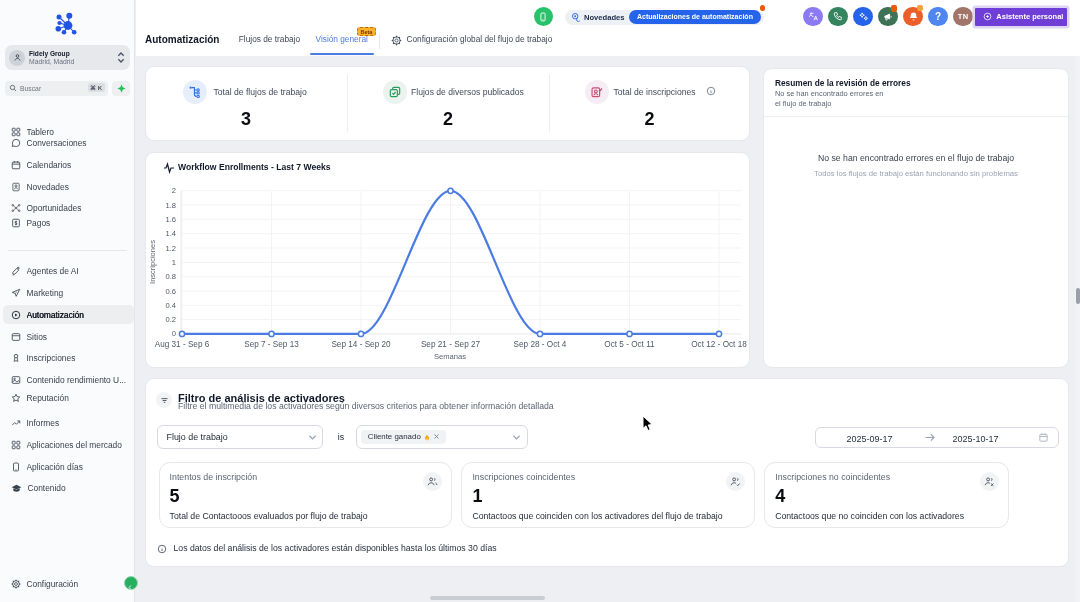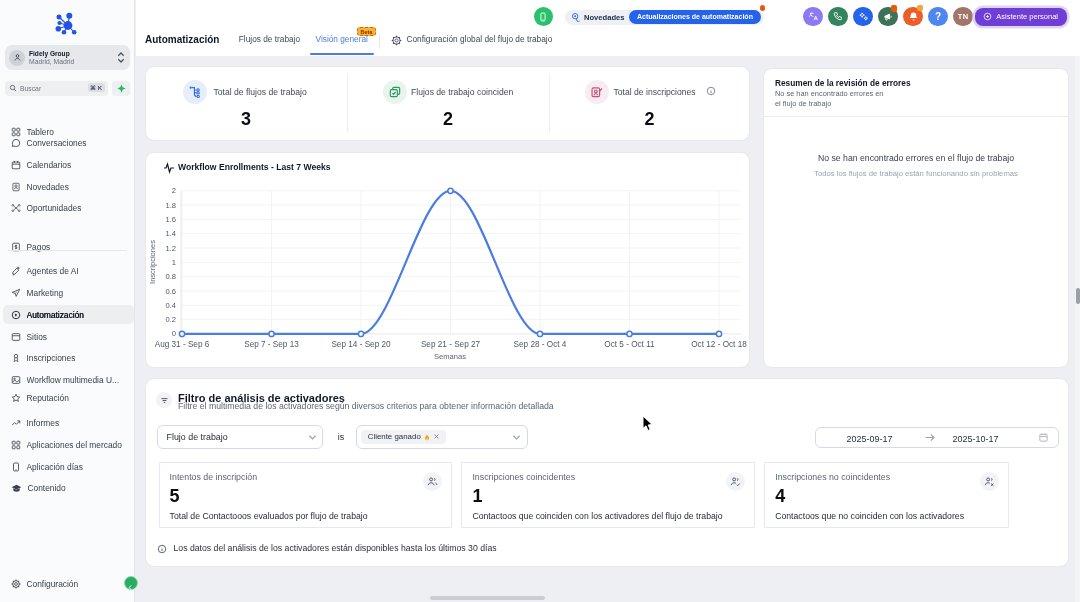--- a/index.html
+++ b/index.html
@@ -24,27 +24,27 @@
 #header { position:absolute; left:136px; top:0; width:944px; height:56px; background:#fff; }
 #htitle { position:absolute; left:145px; top:33.5px; font-size:10px; font-weight:bold; color:#101828; }
 .tab { position:absolute; top:33.5px; font-size:8.3px; color:#3f4856; }
 #tab2 { color:#4b7ce0; }
 #tabline { position:absolute; left:310px; top:52.5px; width:64px; height:2.5px; background:#4b7ce0; border-radius:2px; }
 #beta { position:absolute; left:357px; top:27px; font-size:5.5px; font-weight:bold; color:#7a3306; background:#fcb32c; border:1px dashed #c26a10; border-radius:3px; padding:0.5px 2.5px; }
 #tabsep { position:absolute; left:379px; top:34px; width:1px; height:15px; background:#e5e7eb; }
 .circ { position:absolute; top:6.6px; width:19.8px; height:19.8px; border-radius:50%; display:flex; align-items:center; justify-content:center; color:#fff; }
 #news { position:absolute; left:565px; top:9.5px; width:199px; height:15px; background:#edf1f6; border-radius:8px; }
 #newspill { position:absolute; left:629.3px; top:9.5px; width:131.3px; height:14.7px; background:#2563eb; border-radius:8px; color:#fff; font-size:7px; font-weight:bold; text-align:center; line-height:14.7px; }
-#assist { position:absolute; left:975.3px; top:8px; width:91.7px; height:17.5px; background:#6e3ed6; border-radius:8px; color:#fff; font-size:7.5px; font-weight:normal; display:flex; align-items:center; box-shadow:0 0 0 2.5px #ded5f3; }
+#assist { position:absolute; left:975.3px; top:8px; width:91.7px; height:17.5px; background:#6e3ed6; border-radius:1px; color:#fff; font-size:7.5px; font-weight:bold; display:flex; align-items:center; box-shadow:0 0 0 2.5px #ded5f3; }
 .card { position:absolute; background:#fff; border:1px solid #e6e8ec; border-radius:9px; }
 .statlbl { position:absolute; top:86.5px; font-size:8.6px; color:#414b5a; }
 .statnum { position:absolute; top:108.5px; font-size:18px; font-weight:bold; color:#0b0d12; width:60px; text-align:center; }
 .staticon { position:absolute; top:80px; width:24px; height:24px; border-radius:50%; display:flex; align-items:center; justify-content:center; }
 .statsep { position:absolute; top:74px; width:1px; height:58px; background:#eceef1; }
-.fcard { position:absolute; top:462px; height:66px; background:#fff; border:1px solid #e6e8ec; border-radius:1px; }
+.fcard { position:absolute; top:462px; height:66px; background:#fff; border:1px solid #e6e8ec; border-radius:11px; }
 .fcard .l1 { position:absolute; left:10px; top:8.6px; font-size:8.8px; color:#5b6573; }
 .fcard .num { position:absolute; left:10px; top:22.5px; font-size:18px; font-weight:bold; color:#0b0d12; }
 .fcard .l2 { position:absolute; left:10px; top:47.7px; font-size:8.7px; color:#1f2733; }
 .fcard .ic { position:absolute; right:9px; top:9px; width:19px; height:19px; border-radius:50%; background:#f2f3f5; display:flex; align-items:center; justify-content:center; }
 .sel { position:absolute; top:425.4px; height:23.5px; background:#fff; border:1px solid #d6dae0; border-radius:6px; }
 </style>
 </head>
 <body>
 <div id="sidebar">
   <svg class="abs" style="left:52px;top:10px" width="32" height="30" viewBox="0 0 32 30">
@@ -129,21 +129,21 @@
       <svg width="10" height="10" viewBox="0 0 24 24" fill="none" stroke="#39414e" stroke-width="1.8">
         <circle cx="4.5" cy="5.5" r="2"></circle>
         <circle cx="19.5" cy="5.5" r="2"></circle>
         <circle cx="12" cy="12" r="2"></circle>
         <circle cx="4.5" cy="18.5" r="2"></circle>
         <circle cx="19.5" cy="18.5" r="2"></circle>
         <path d="M6 7 10.3 10.5 M18 7 13.7 10.5 M6 17 10.3 13.5 M18 17 13.7 13.5" stroke-width="1.5"></path>
       </svg>
       <span>Oportunidades</span>
     </div>
-  <div class="nav" style="top:237px">
+  <div class="nav" style="top:213px">
       <svg width="10" height="10" viewBox="0 0 24 24" fill="none" stroke="#39414e" stroke-width="2">
         <rect x="4" y="3" width="16" height="18" rx="2"></rect>
         <path d="M12 7v10M14.5 8.5c-2.3-1.2-5 .1-5 1.8 0 2.6 5 1.3 5 3.7 0 1.8-3 2.7-5 1.4"></path>
       </svg>
       <span>Pagos</span>
     </div>
   <div id="sdivider"></div>
   <div class="nav" style="top:261.5px">
       <svg width="10" height="10" viewBox="0 0 24 24" fill="none" stroke="#39414e" stroke-width="2">
         <path d="M14 5.5l4.5 4.5-9.5 9.5H4.5v-4.5L14 5.5z"></path>
@@ -178,21 +178,21 @@
         <path d="M9 11l-1.5 9.5 4.5-2.6 4.5 2.6L15 11" stroke-width="1.8"></path>
       </svg>
       <span>Inscripciones</span>
     </div>
   <div class="nav" style="top:370.5px">
       <svg width="10" height="10" viewBox="0 0 24 24" fill="none" stroke="#39414e" stroke-width="2">
         <rect x="3" y="4" width="18" height="16" rx="2"></rect>
         <circle cx="8.5" cy="9.5" r="1.8"></circle>
         <path d="M3 17.5 9 12l5 5 3.5-3.5 3.5 3.5"></path>
       </svg>
-      <span>Workflow multimedia U...</span>
+      <span>Contenido rendimiento U...</span>
     </div>
   <div class="nav" style="top:388px">
       <svg width="10" height="10" viewBox="0 0 24 24" fill="none" stroke="#39414e" stroke-width="2">
         <path d="M12 3l2.7 5.8 6.3.8-4.6 4.3 1.2 6.2L12 17l-5.6 3.1 1.2-6.2L3 9.6l6.3-.8L12 3z"></path>
       </svg>
       <span>Reputación</span>
     </div>
   <div class="nav" style="top:413.5px">
       <svg width="10" height="10" viewBox="0 0 24 24" fill="none" stroke="#39414e" stroke-width="2">
         <path d="M3 17l6-6 4 4 8-8"></path>
@@ -337,21 +337,21 @@
   </div>
 <div class="statlbl" style="left:213.5px">Total de flujos de trabajo</div>
 <div class="statnum" style="left:216px">3</div>
 <div class="staticon" style="left:383px;background:#eaf3ee">
     <svg width="14" height="14" viewBox="0 0 24 24" fill="none" stroke="#259d5d" stroke-width="2">
       <path d="M8 8V6a2 2 0 0 1 2-2h8a2 2 0 0 1 2 2v8a2 2 0 0 1-2 2h-2"></path>
       <rect x="4" y="8" width="12" height="12" rx="2"></rect>
       <path d="M7.5 14l2 2 3.5-4"></path>
     </svg>
   </div>
-<div class="statlbl" style="left:411px">Flujos de trabajo coinciden</div>
+<div class="statlbl" style="left:411px">Flujos de diversos publicados</div>
 <div class="statnum" style="left:418px">2</div>
 <div class="staticon" style="left:585px;background:#f6ecf3">
     <svg width="14" height="14" viewBox="0 0 24 24" fill="none" stroke="#c84f75" stroke-width="2">
       <rect x="3.5" y="5" width="13" height="15" rx="2.5"></rect>
       <circle cx="10" cy="11" r="2.4"></circle>
       <path d="M6.5 17.5c.8-1.8 2-2.5 3.5-2.5s2.7.7 3.5 2.5"></path>
       <path d="M15.5 8.5 17 10l3.5-4" stroke-width="2.2"></path>
     </svg>
   </div>
 <div class="statlbl" style="left:613.5px">Total de inscripciones</div>

